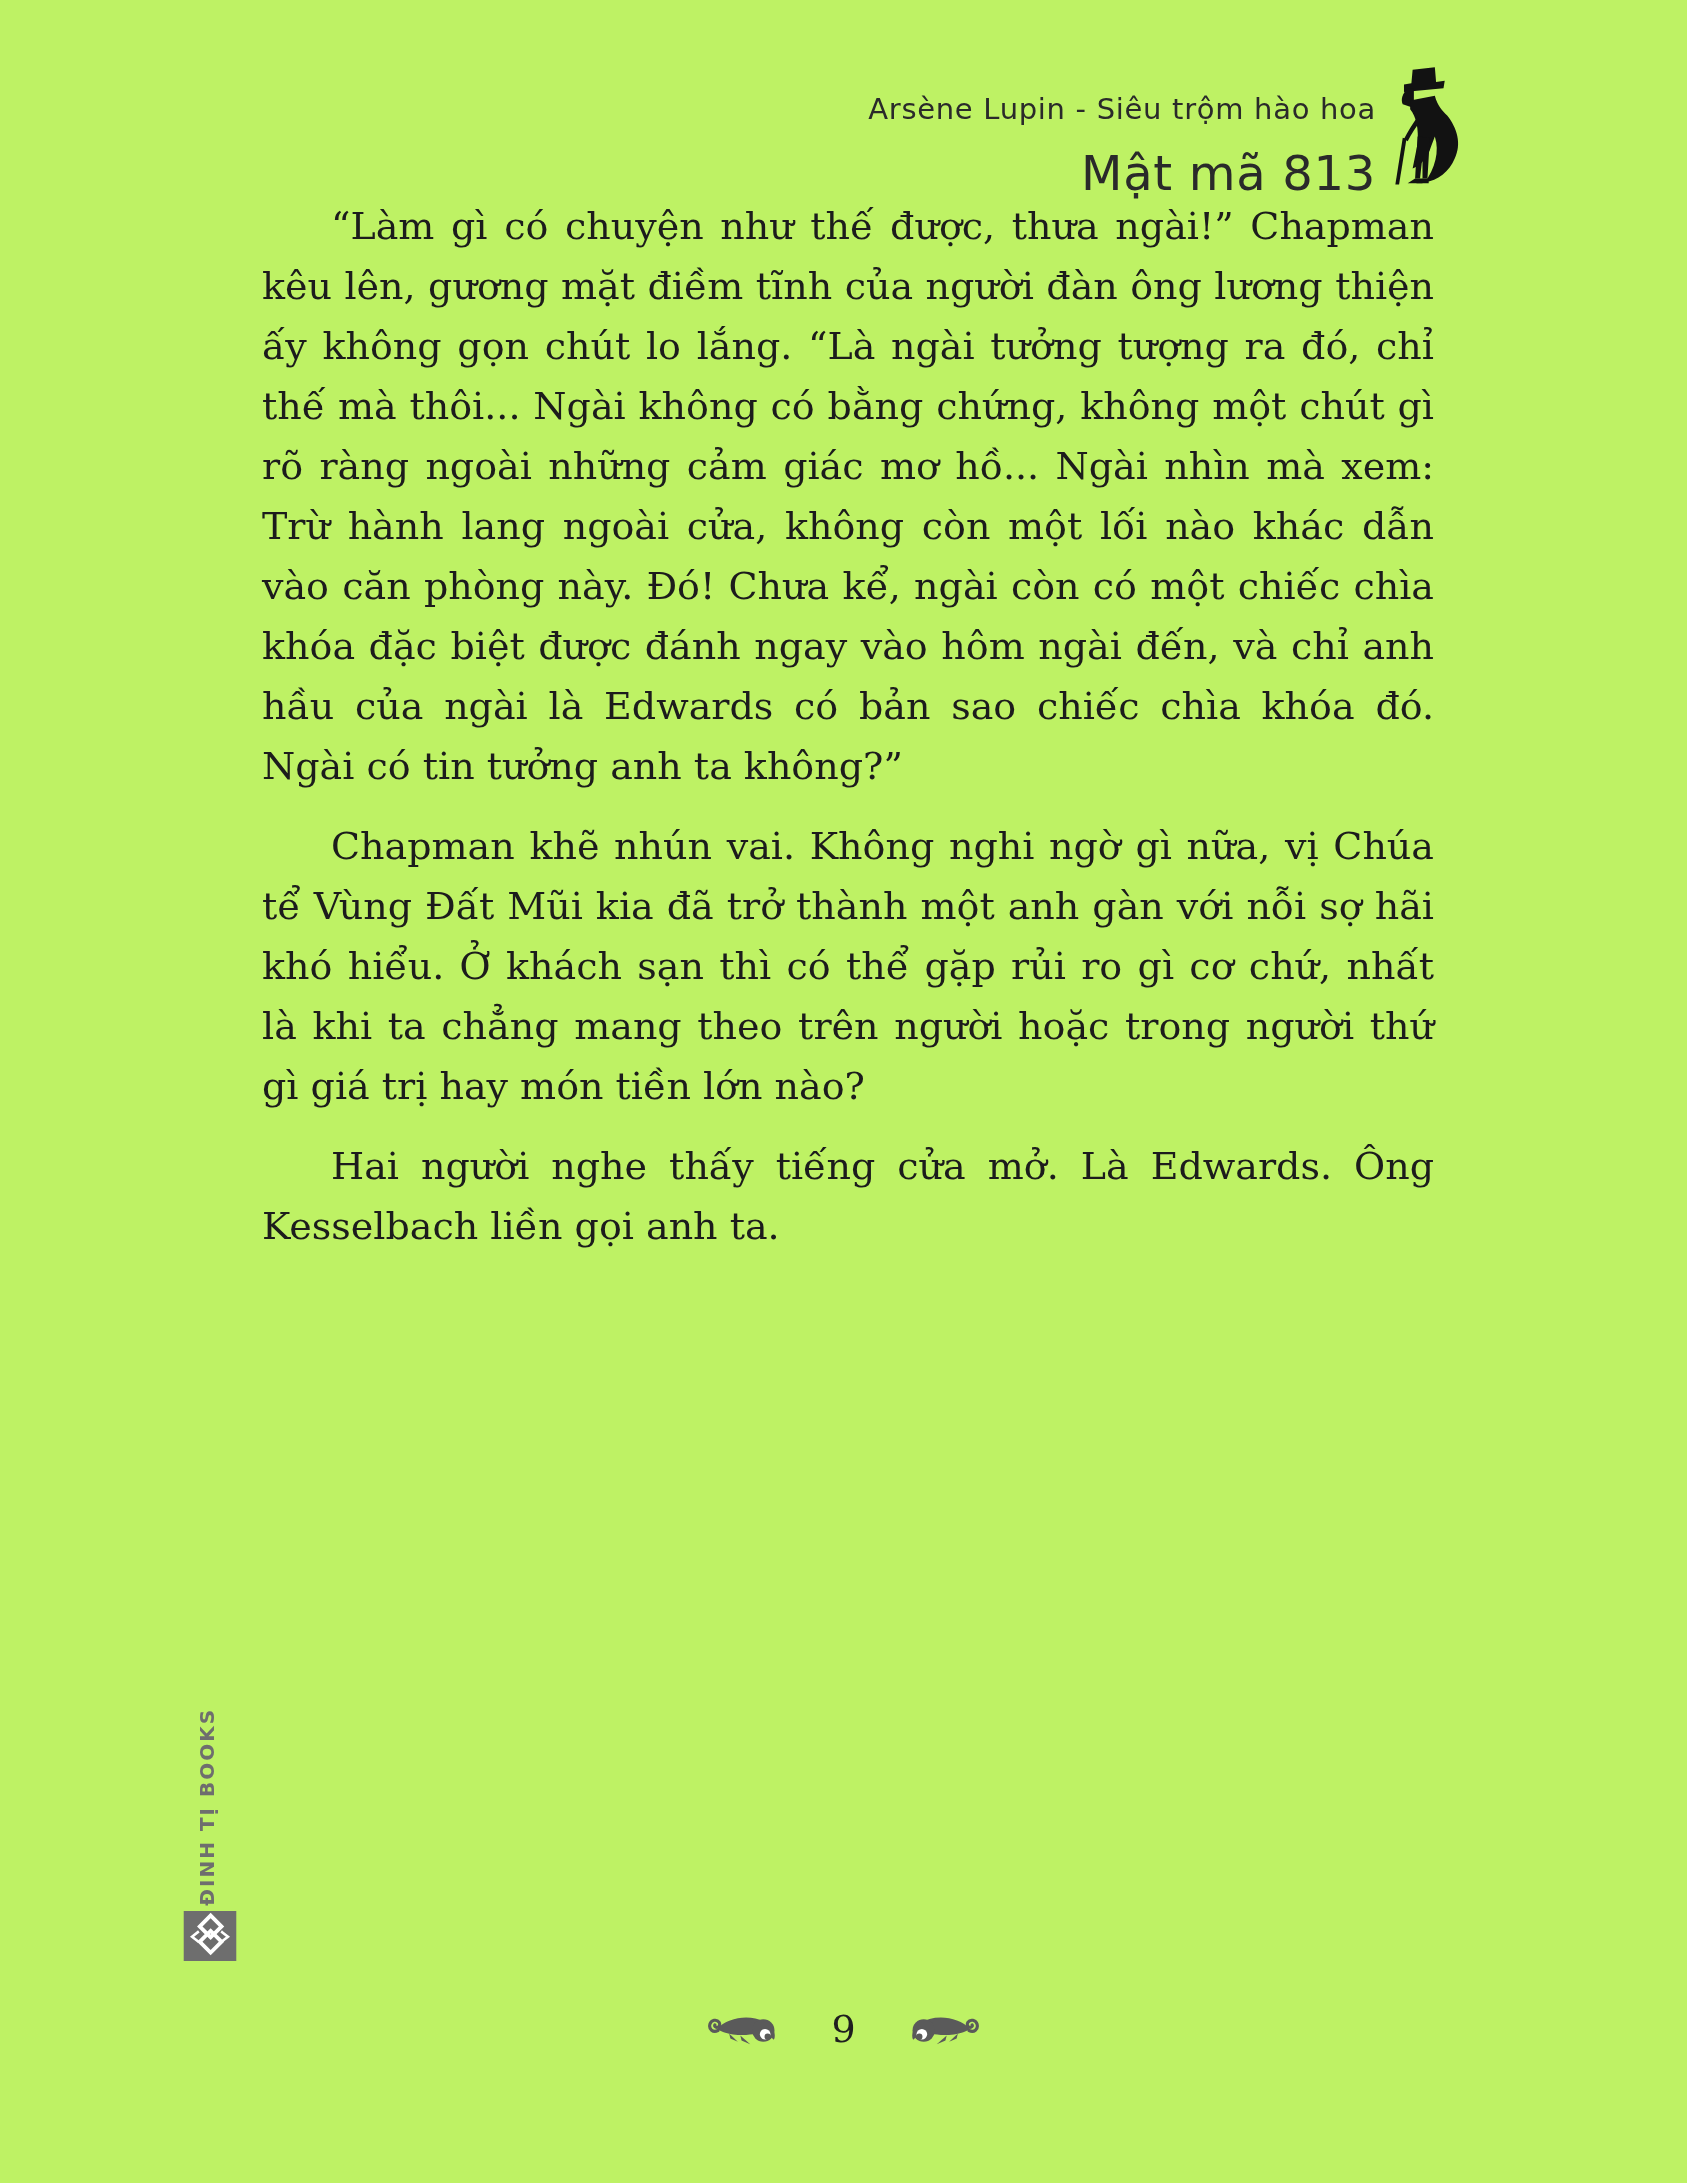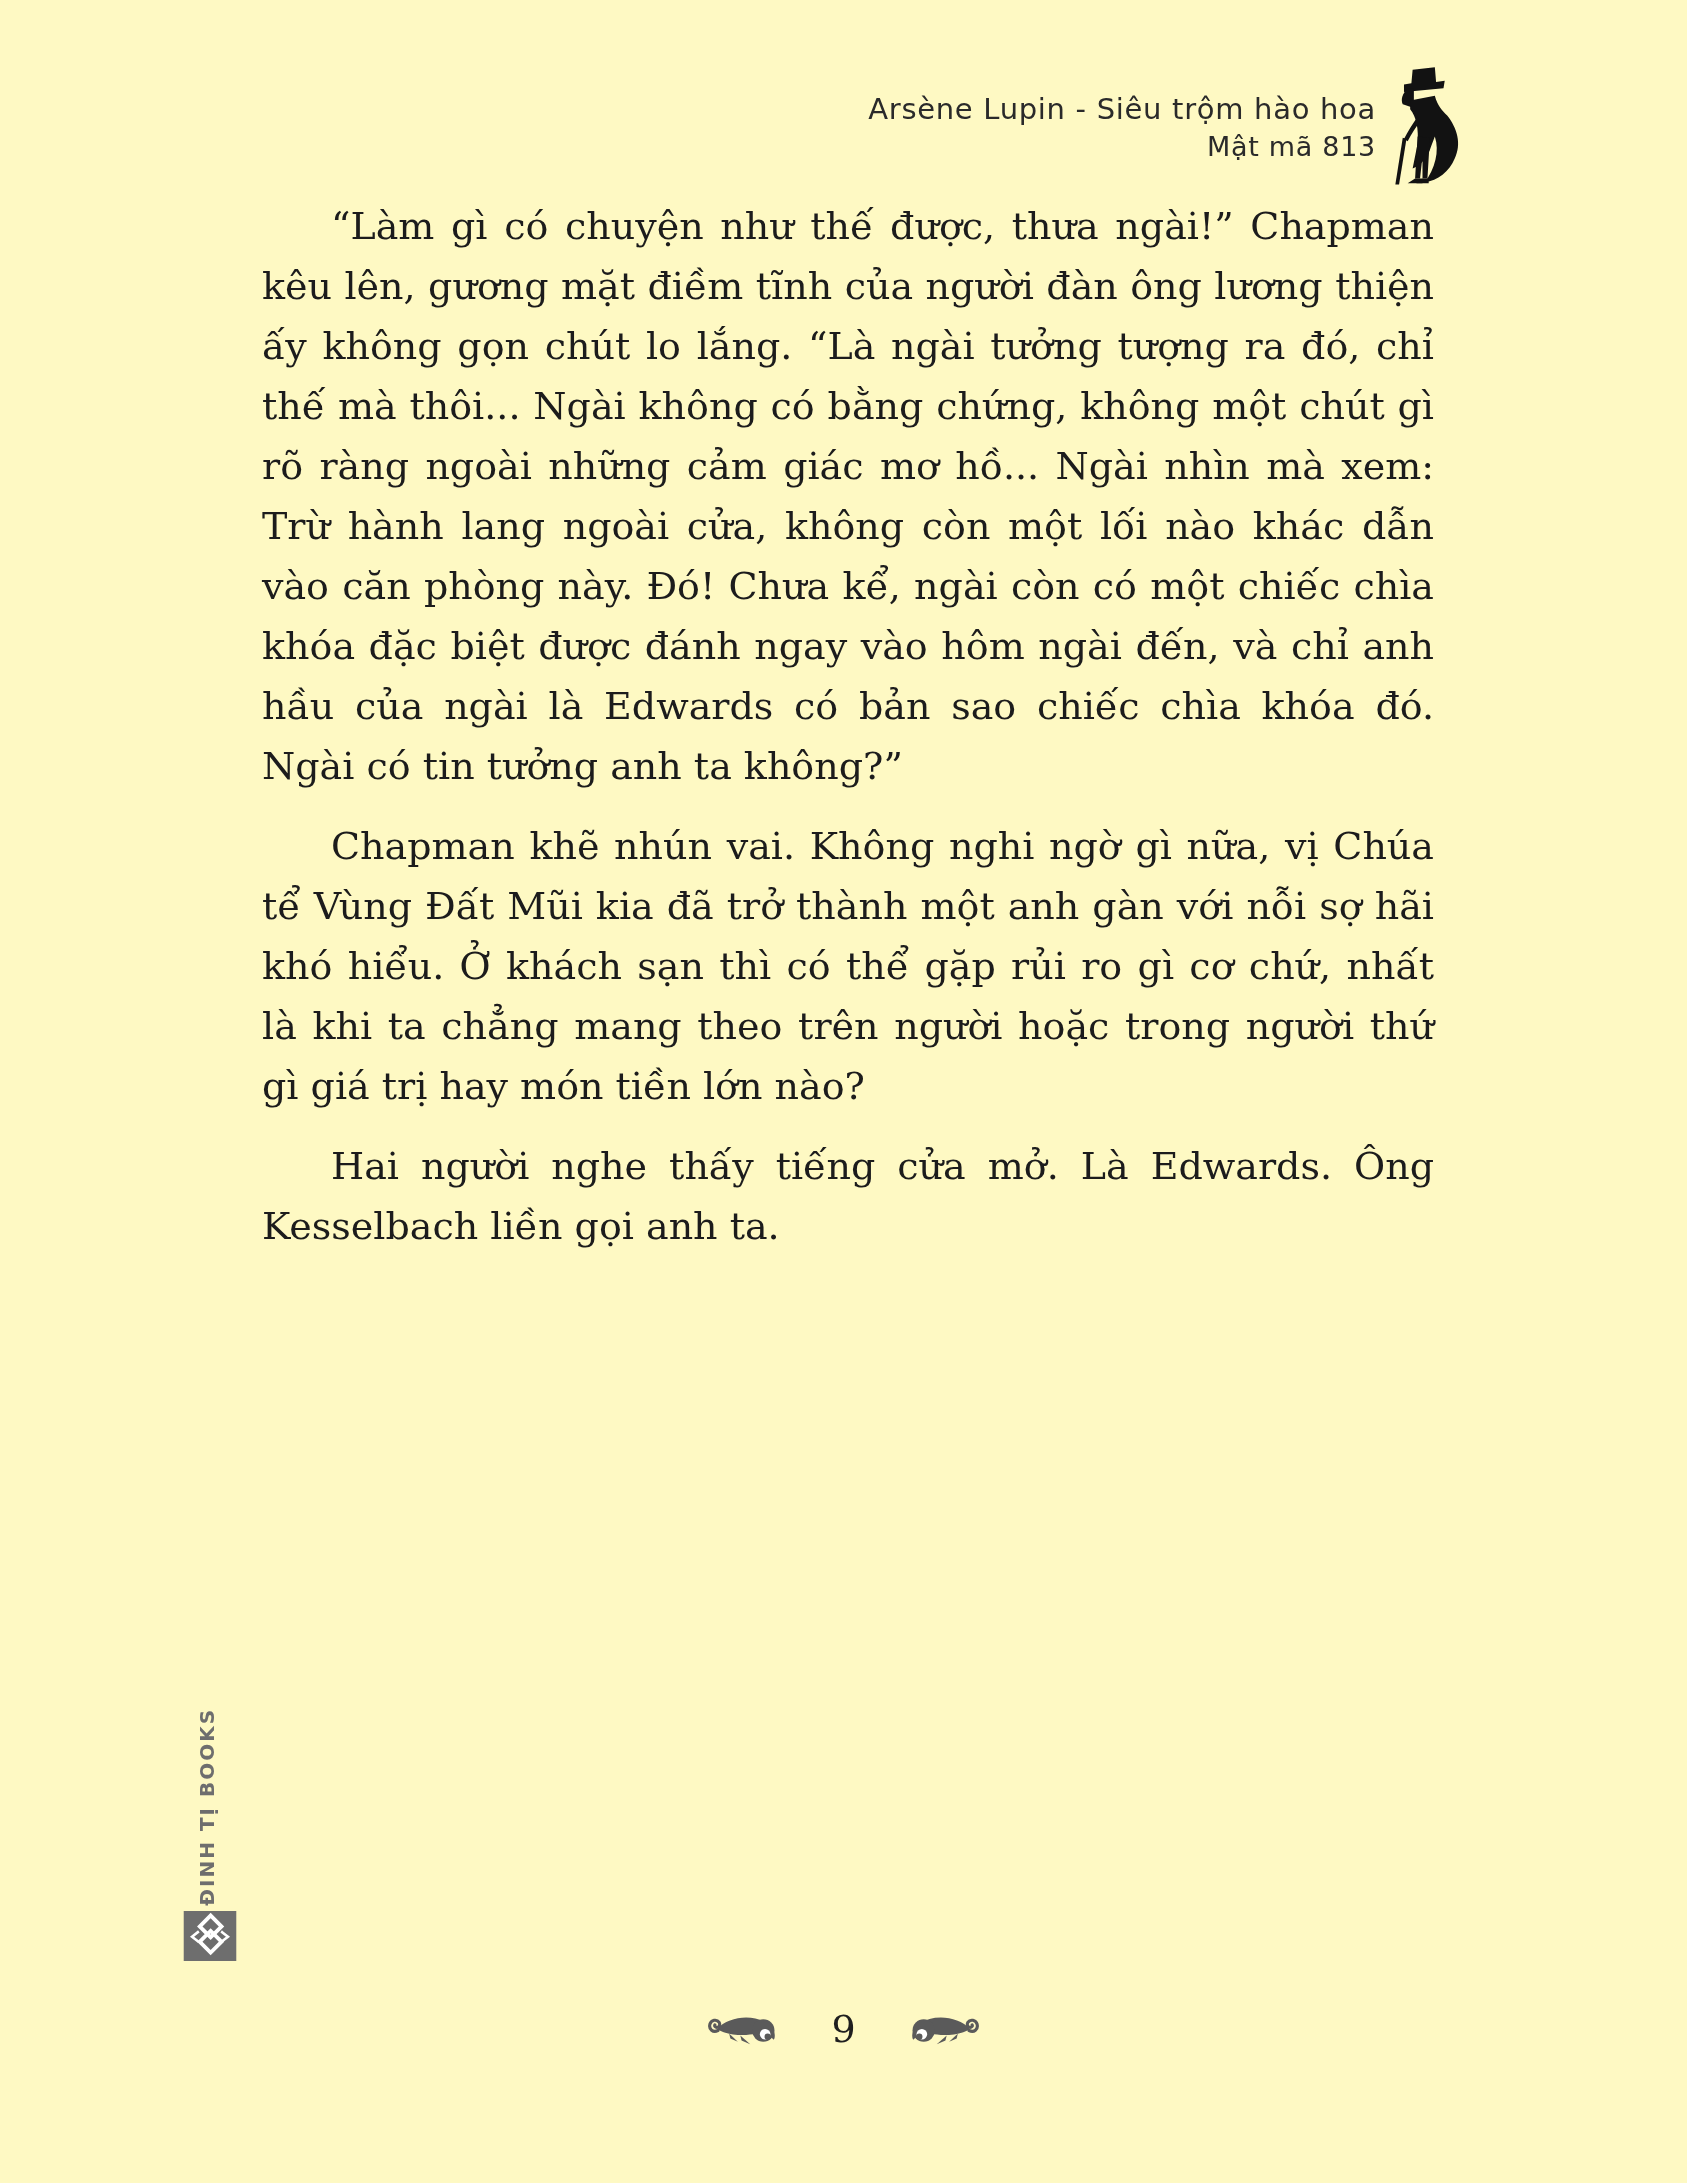--- a/index.html
+++ b/index.html
@@ -1,36 +1,36 @@
 <!DOCTYPE html>
 <html style="font-size:10.6px"><head>
 <meta charset="utf-8">
 <style>
   html,body{margin:0;padding:0;background:#e8e8e8;}
   .page{
     position:relative;
     width:1687px;height:2183px;
-    background:#fef9c3;
+    background:#bef264;
     overflow:hidden;
     font-family:"DejaVu Serif","Liberation Serif",serif;
     color:#1c1c1c;
   }
 
   
   .header{
     position:absolute;
     top:93px;
     right:311px;
     text-align:right;
     font-family:"DejaVu Sans","Liberation Sans",sans-serif;
     color:#2a2a2a;
     line-height:1.15;
   }
   .header .series{font-size:29px;letter-spacing:0.7px;font-weight:400;}
-  .header .book{font-size:27px;letter-spacing:0.7px;font-weight:400;margin-top:5px;}
+  .header .book{font-size:48px;letter-spacing:0.7px;font-weight:400;margin-top:20px;}
   .lupin{
     position:absolute;
     top:66px;left:1383px;
     width:79px;height:126px;
   }
   .lupin svg{width:100%;height:100%;}
 
   
   .bodytext{
     position:absolute;

